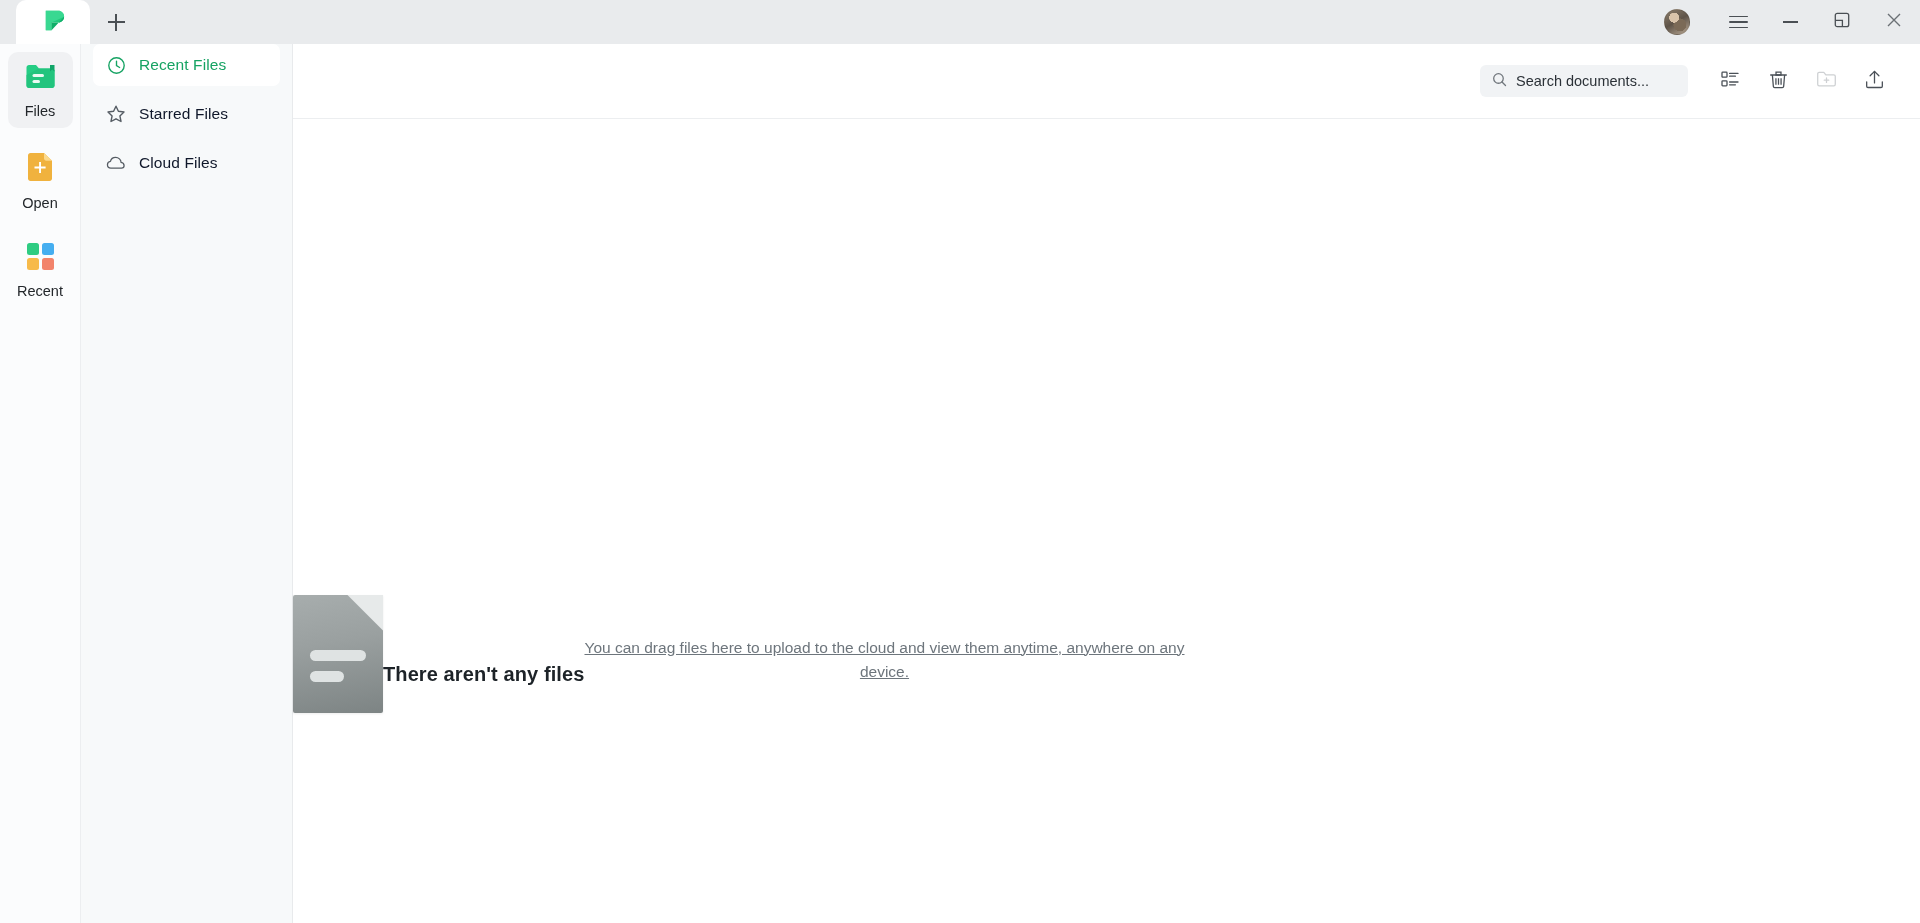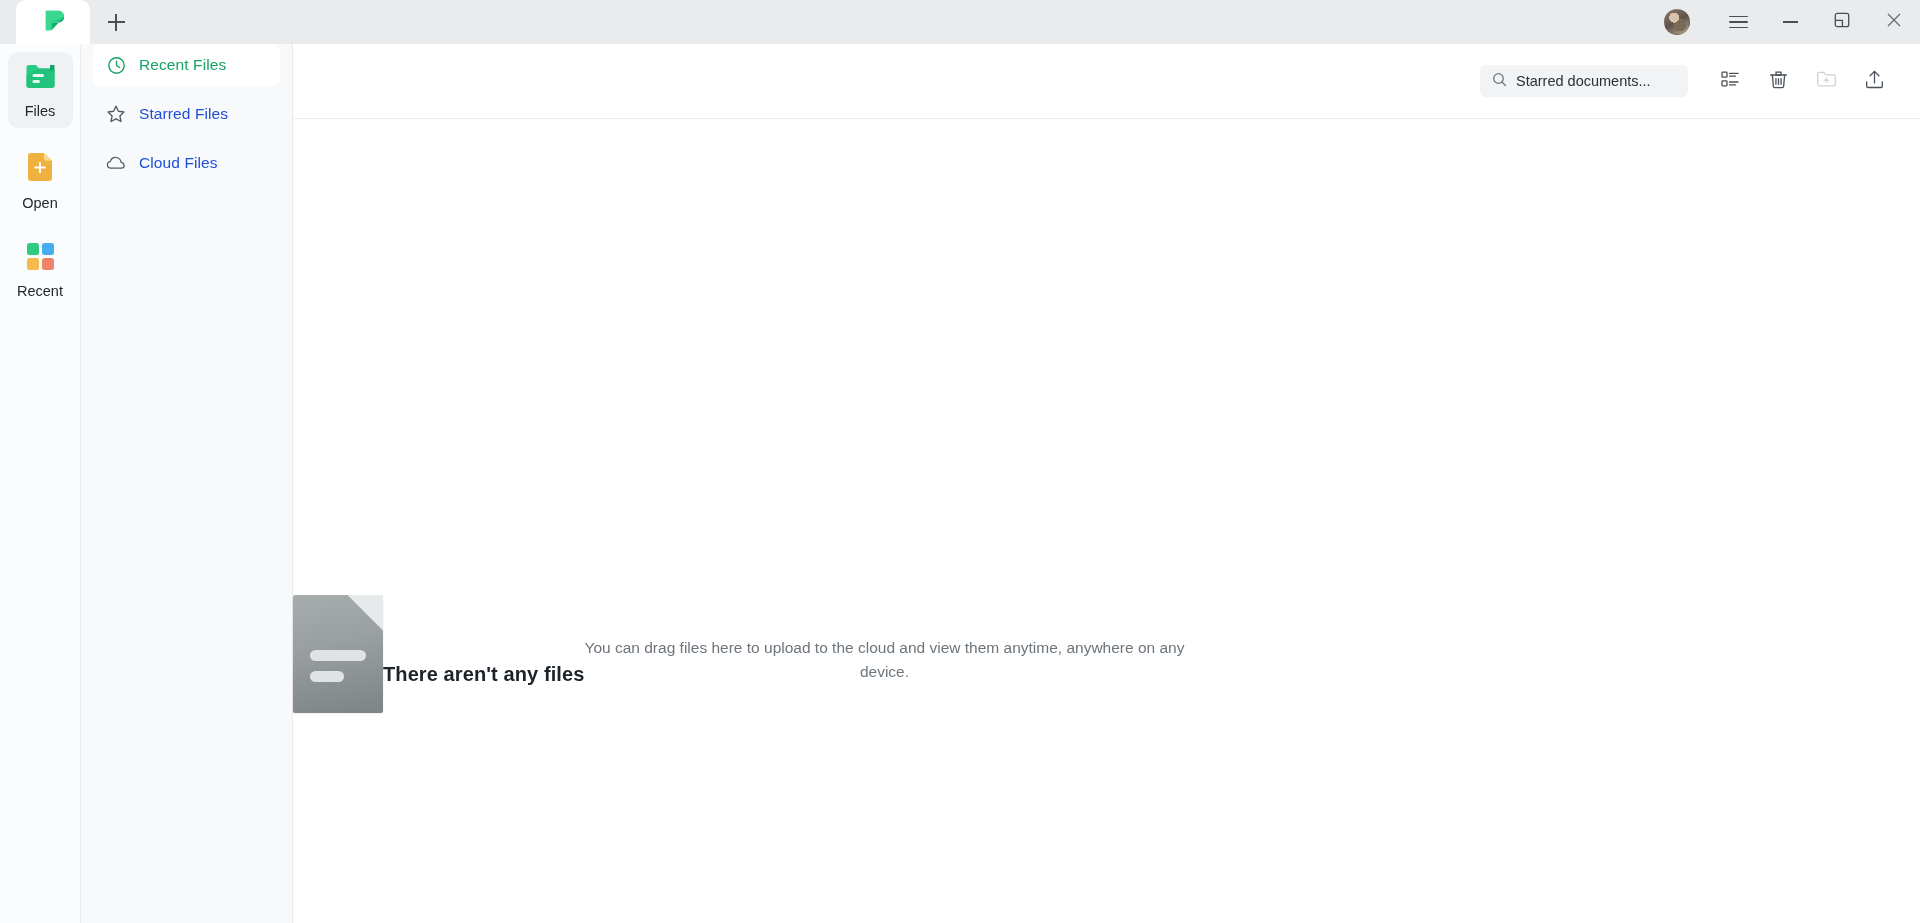--- a/index.html
+++ b/index.html
@@ -99,21 +99,21 @@
   .navitem {
     margin:0 12px;
     height:42px;
     border-radius:7px;
     display:flex; align-items:center; gap:13px;
     padding-left:13px;
     cursor:default;
   }
   .navitem + .navitem { margin-top:7px; }
   .navitem.active { background:#ffffff; }
-  .navitem .navlabel { font-size:15.5px; color:#1d4ed8; letter-spacing:.1px; }
+  .navitem .navlabel { font-size:15.5px; color:#0f172a; letter-spacing:.1px; }
   .navitem.active .navlabel { color:#16a363; }
   .navicon { width:20px; height:20px; display:flex; align-items:center; justify-content:center; flex:none; }
 
   
   .main {
     position:absolute; left:293px; top:44px;
     width:1627px; height:879px;
     background:#ffffff;
   }
   .toolbar {
@@ -176,20 +176,21 @@
   .empty-title {
     margin-top:42px;
     font-size:20px; font-weight:bold; color:#1d2328;
     letter-spacing:.1px;
   }
   .empty-sub {
     margin-top:12px;
     font-size:15.5px; color:#6d757c;
     line-height:24px; text-align:center;
     max-width:600px;
+    text-decoration:underline;
   }
 </style>
 </head>
 <body>
 
 <div class="titlebar">
   <div class="tabstrip">
 
     <div class="tab">
       <span>
@@ -317,21 +318,21 @@
 
   <div class="toolbar">
 
     <div class="searchbox">
       <span>
         <svg width="15" height="15" viewBox="0 0 16 16" fill="none" stroke="#6f757b" stroke-width="1.35">
           <circle cx="6.9" cy="6.9" r="5.1"></circle>
           <path d="M10.7 10.7 L14.4 14.4" stroke-linecap="round"></path>
         </svg>
       </span>
-      <span class="sptext">Starred documents...</span>
+      <span class="sptext">Search documents...</span>
     </div>
 
     <div class="tbtn">
       <span>
         <svg width="20" height="20" viewBox="0 0 20 20" fill="none" stroke="#4a5057" stroke-width="1.3">
           <rect x="2" y="3.2" width="5" height="5" rx="0.7"></rect>
           <rect x="2" y="11.8" width="5" height="5" rx="0.7"></rect>
           <path d="M9.6 4.4 H18 M9.6 7.2 H15.4 M9.6 13 H18 M9.6 15.8 H15.4" stroke-linecap="round"></path>
         </svg>
       </span>

